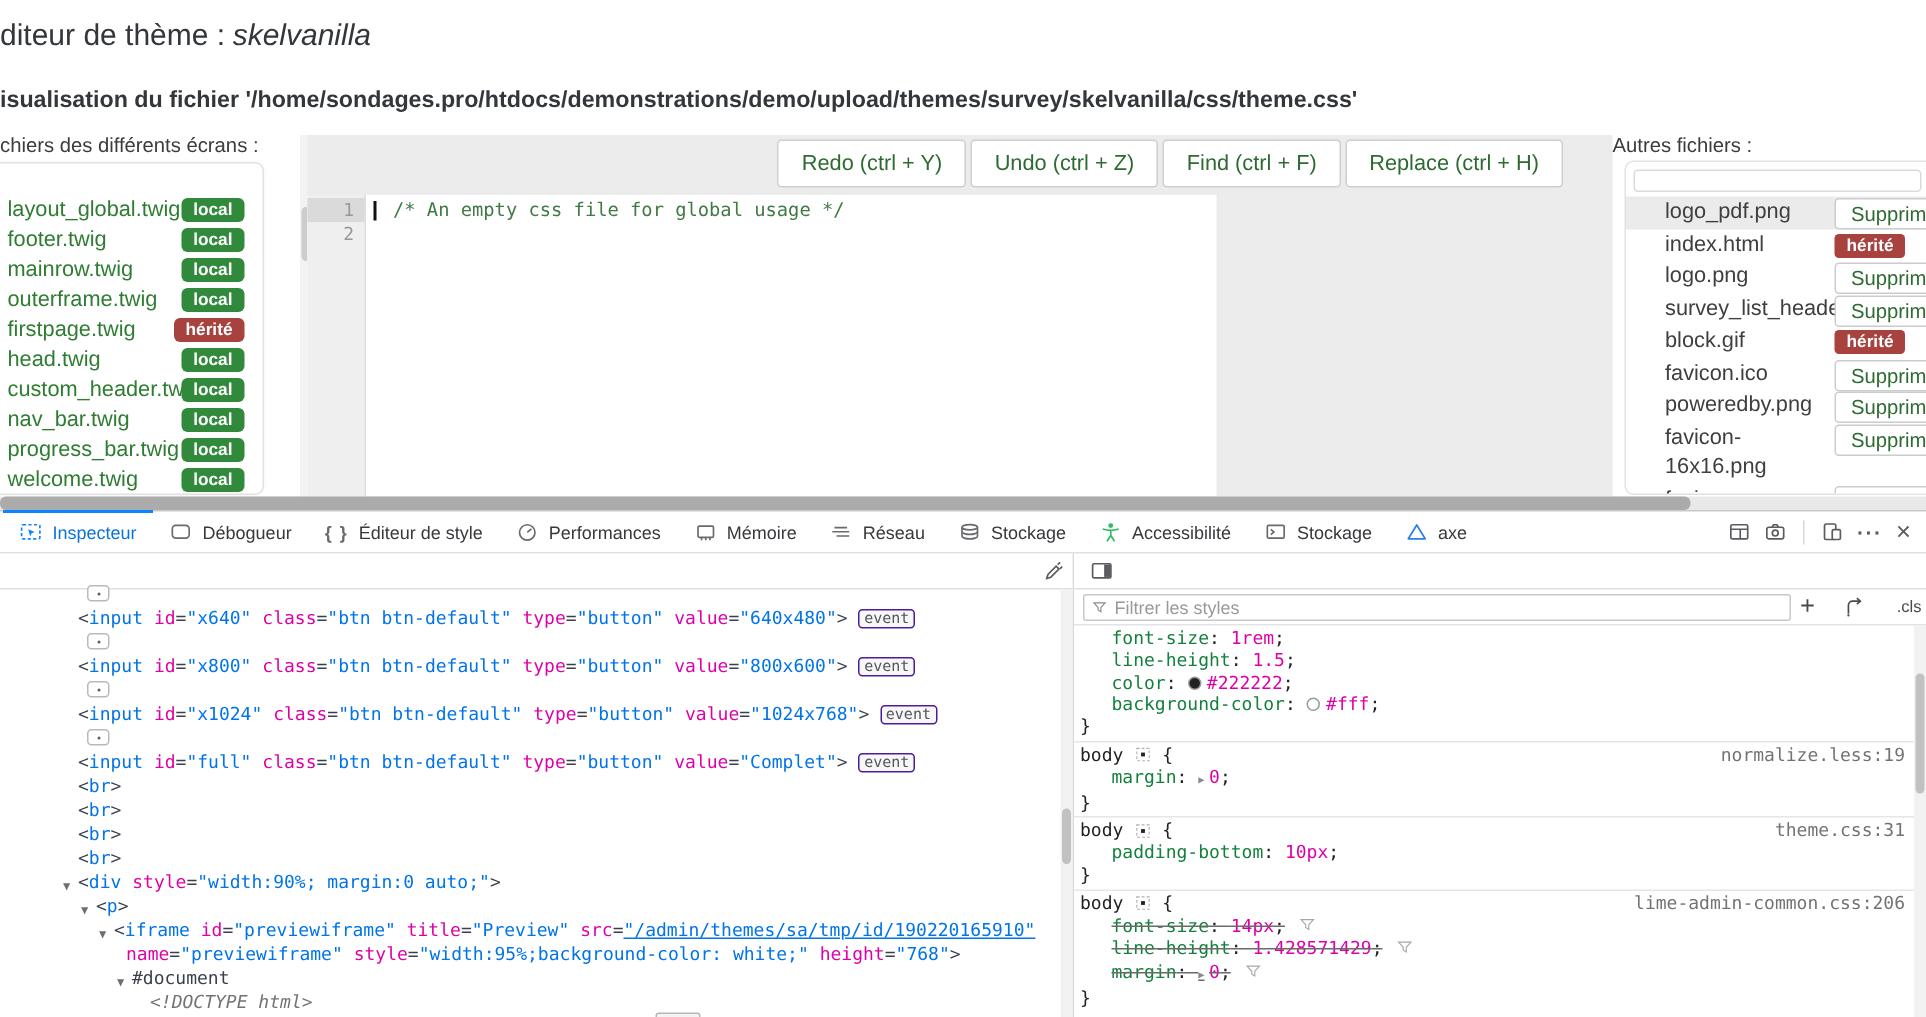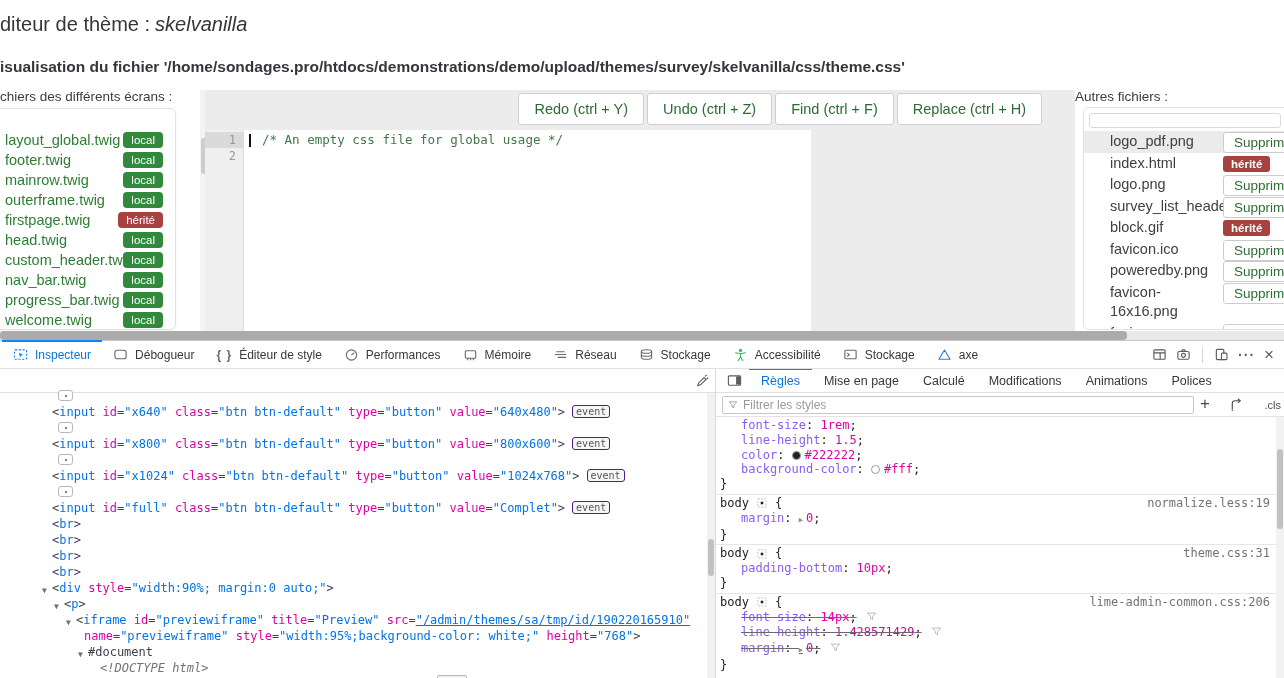--- a/index.html
+++ b/index.html
@@ -8,21 +8,21 @@
 
 .top{position:absolute;left:0;top:0;width:1284px;height:331px;background:#fff;overflow:hidden}
 .h-title{position:absolute;left:0;top:13px;font-size:20px;font-weight:400;color:#33373b;white-space:nowrap}
 .h-title em{margin-left:5px}
 .h-sub{position:absolute;left:0;top:58px;font-size:15.5px;font-weight:700;color:#33373b;white-space:nowrap}
 .lbl-screens{position:absolute;left:0;top:89px;font-size:13.5px;color:#3c3c3c}
 .lbl-other{position:absolute;left:1075px;top:89px;font-size:13.5px;color:#3c3c3c}
 .card-left{position:absolute;left:-12px;top:108px;width:188px;height:222px;background:#fff;border:1px solid #e2e2e2;border-radius:6px;box-shadow:0 0 3px rgba(0,0,0,.05);padding-top:21px;overflow:hidden}
 .sf-row{position:relative;height:20px;display:flex;align-items:center;padding-left:16px}
 .sf-name{color:#2e7d32;font-size:14.5px;white-space:nowrap}
-.sf-badge{position:absolute;right:12px;top:50%;transform:translateY(-50%);font-size:11.5px;font-weight:400;color:#fff;background:#318a3c;border-radius:4px;padding:1.5px 8px;line-height:13px}
+.sf-badge{position:absolute;right:12px;top:50%;transform:translateY(-50%);font-size:11.5px;font-weight:700;color:#fff;background:#318a3c;border-radius:4px;padding:1.5px 8px;line-height:13px}
 .sf-badge.inherited{background:#a8423f}
 
 .ed-scroll-left{position:absolute;left:200px;top:90px;width:8px;height:241px;background:#f3f3f3}
 .ed-scroll-left .thumb{position:absolute;left:1px;top:48px;width:6px;height:36px;background:#cdcdcd;border-radius:3px}
 .ed{position:absolute;left:205px;top:90px;width:870px;height:241px;background:#ececec}
 .ed-btns{position:absolute;top:3px;right:33px;display:flex;gap:3px}
 .ed-btn{height:32px;padding:0 15px;background:#fff;border:1px solid #cfcfcf;border-radius:3px;font-size:14.5px;color:#2e6b33;display:flex;align-items:center;white-space:nowrap}
 .cm{position:absolute;left:0;top:40px;width:606px;height:201px;background:#fff}
 .cm-gutter{position:absolute;left:0;top:0;width:39px;height:100%;background:#efefef;border-right:1px solid #ddd}
 .cm-num{height:16px;line-height:16px;text-align:right;padding-right:7px;font-family:"DejaVu Sans Mono",monospace;font-size:12px;color:#999;margin-top:0}
@@ -93,21 +93,21 @@
 .flt svg{width:10px;height:10px;stroke:#8a8a8e;fill:none;stroke-width:1.2;display:block}
 .rp-plus{position:absolute;right:74px;top:1px;font-size:17px;font-weight:400;color:#4a4a4f}
 .rp-pseudo{position:absolute;right:40px;top:4px;color:#4a4a4f}
 .rp-cls{position:absolute;right:3px;top:6px;font-size:11px;color:#4a4a4f}
 .rules{position:absolute;left:0;top:48px;right:8px;bottom:0;font-family:"DejaVu Sans Mono",monospace;font-size:12px;line-height:14.8px;overflow:hidden;color:#222}
 .rblock{padding:1px 0 2px 4px;border-bottom:1px solid #e6e6e9}
 .rblock:last-child{border-bottom:none}
 .rsel{display:flex;align-items:center}
 .rsrc{margin-left:auto;padding-right:6px;color:#737373}
 .rprop{padding-left:21px;white-space:nowrap}
-.pn{color:#8b5cf6}.pv{color:#dd00a9}.pu{color:#222}
+.pn{color:#15803d}.pv{color:#dd00a9}.pu{color:#222}
 .sw{display:inline-block;width:9px;height:9px;border-radius:50%;border:1px solid #9a9a9a;vertical-align:-1px;margin-right:4px}
 .exp{font-size:7px;color:#8a8a8e;margin-right:3px}
 .struck{text-decoration:line-through;text-decoration-color:#6a6a6a}
 .pfunnel{margin-left:9px;display:inline-block;vertical-align:-1px}
 .pfunnel svg{width:11px;height:11px;stroke:#a8a8ac;fill:none;stroke-width:1.1}
 .seltgt{display:inline-flex;margin:0 7px}
 .seltgt svg{width:12px;height:12px;stroke:#b0b0b4;fill:none;stroke-width:1}
 .rp-vscroll{position:absolute;right:0;top:48px;bottom:0;width:8px;background:#f2f2f2}
 .rp-vscroll .thumb{position:absolute;left:1px;width:6px;top:32px;height:80px;background:#c1c1c1;border-radius:3px}
 </style>
@@ -396,28 +396,20 @@
         </div>
     </div>
     <div class="rp">
       <div class="rp-tabs">
         <span class="rp-3pane">
             <svg viewBox="0 0 16 16">
               <rect x="1.5" y="3" width="13" height="10" rx="1"></rect>
               <rect x="9.7" y="3.6" width="4.2" height="8.8" fill="currentColor" stroke="none"></rect>
             </svg>
           </span>
-        <div id="rpTabs" style="display:flex">
-            <div class="rtab active">Règles</div>
-            <div class="rtab">Mise en page</div>
-            <div class="rtab">Calculé</div>
-            <div class="rtab">Modifications</div>
-            <div class="rtab">Animations</div>
-            <div class="rtab">Polices</div>
-          </div>
       </div>
       <div class="rp-filter">
         <div class="flt">
           <span style="display:flex">
               <svg viewBox="0 0 16 16">
                 <path d="M2 3h12L9.5 8v4.5l-3-1.8V8z"></path>
               </svg>
             </span>
           <span class="ph">Filtrer les styles</span>
         </div>

